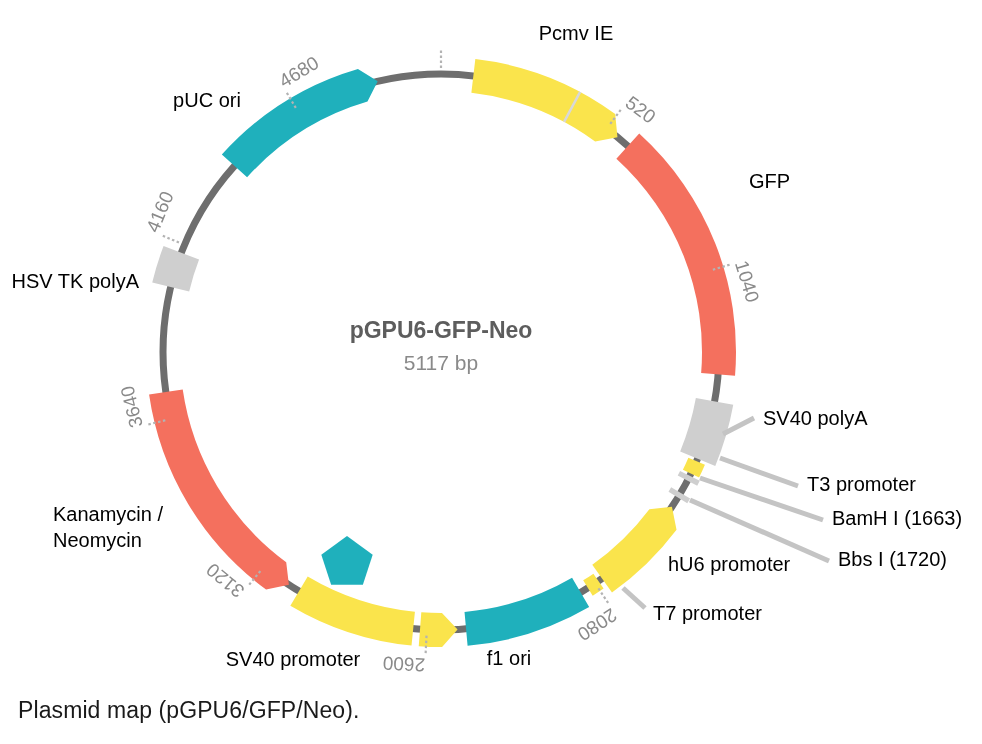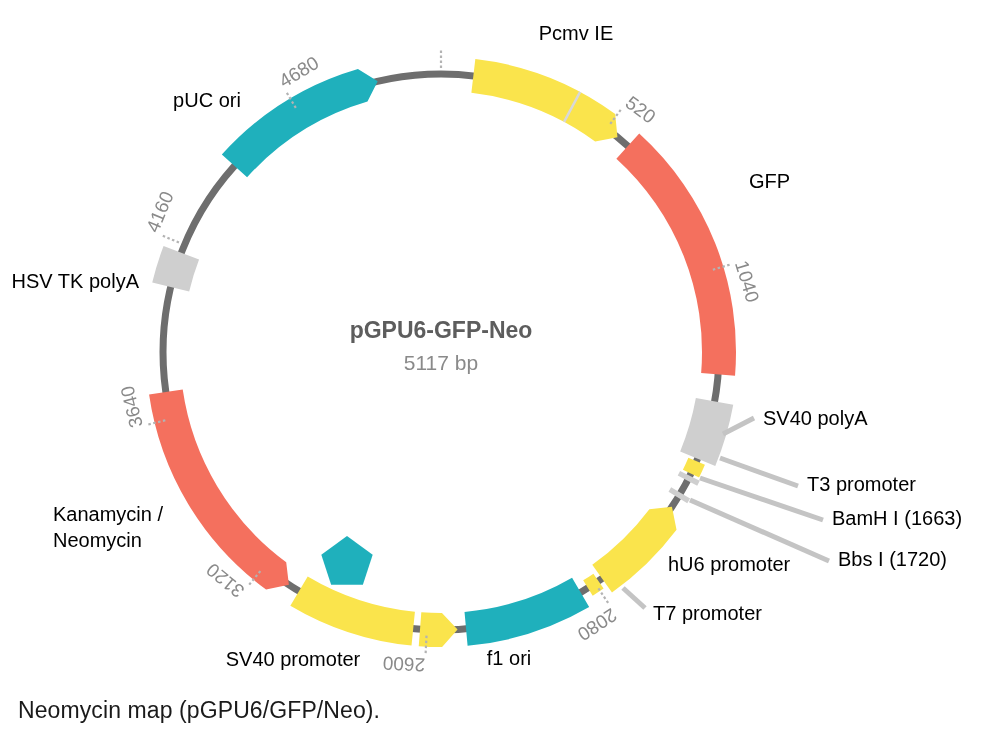--- a/index.html
+++ b/index.html
@@ -157,14 +157,14 @@
         <text x="53" y="521" text-anchor="start" class="feat-label"><tspan x="53" dy="0">Kanamycin /</tspan><tspan x="53" dy="26">Neomycin</tspan></text>
         <text x="139" y="288" text-anchor="end" class="feat-label"><tspan x="139" dy="0">HSV TK polyA</tspan></text>
         <text x="207" y="107" text-anchor="middle" class="feat-label"><tspan x="207" dy="0">pUC ori</tspan></text>
       </g>
     <g id="center-group">
       <text id="center-title" class="center-title" text-anchor="middle" x="441" y="338">pGPU6-GFP-Neo</text>
       <text id="center-sub" class="center-sub" text-anchor="middle" x="441" y="370">5117 bp</text>
     </g>
   </svg>
 
-  <div class="caption">Neomycin map (pGPU6/GFP/Neo).</div>
+  <div class="caption">Plasmid map (pGPU6/GFP/Neo).</div>
 </div>
 
 </body></html>

